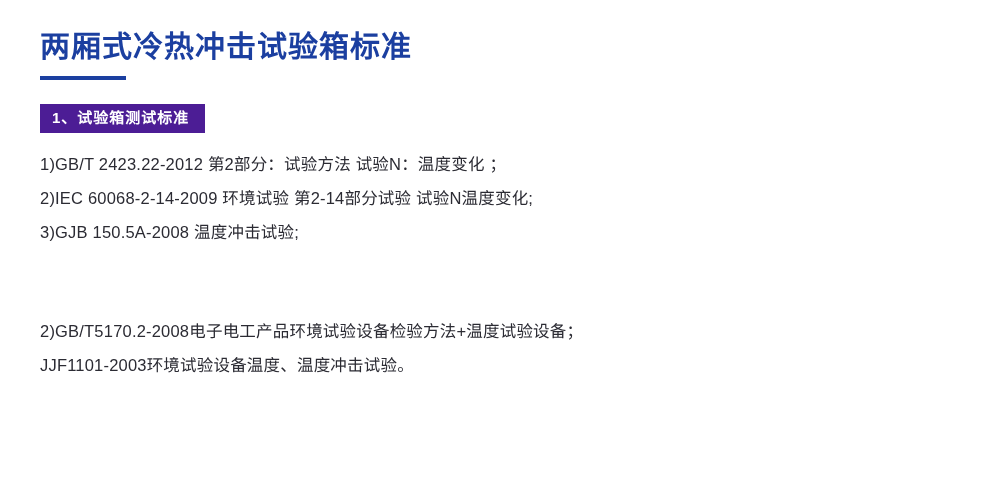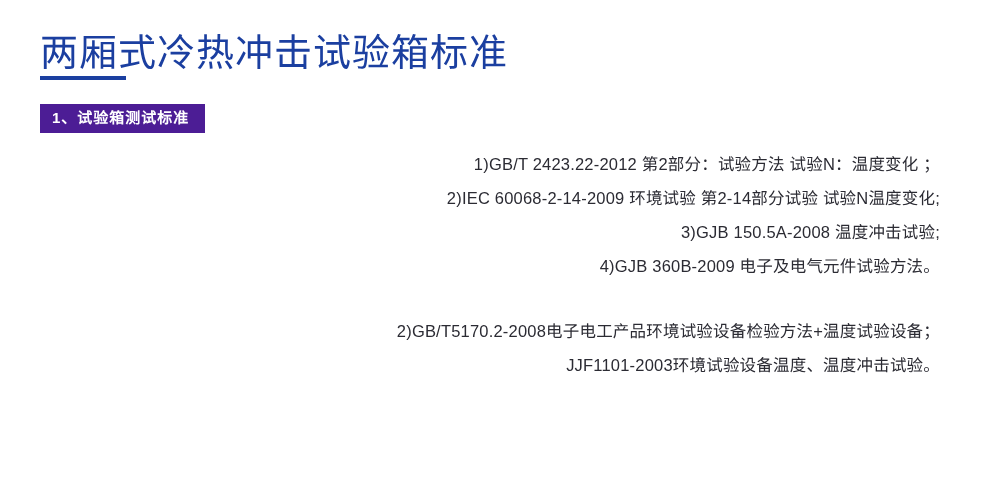--- a/index.html
+++ b/index.html
@@ -18,22 +18,22 @@
     position: relative;
     width: 1000px;
     height: 497px;
     box-sizing: border-box;
     padding: 0 40px;
   }
   .doc-title {
     position: absolute;
     left: 40px;
     top: 22px;
-    font-size: 38px;
-    font-weight: normal;
+    font-size: 30px;
+    font-weight: bold;
     letter-spacing: 1px;
     color: #1b3fa0;
     white-space: nowrap;
   }
   .title-rule {
     position: absolute;
     left: 40px;
     top: 76px;
     width: 86px;
     height: 4px;
@@ -54,21 +54,20 @@
     color: #ffffff;
     font-size: 15px;
     font-weight: bold;
     letter-spacing: 1px;
     padding: 5px 16px 6px 12px;
     line-height: 1.2;
   }
 
   .lines {
     margin-top: 14px;
-    text-align: right;
   }
   .line {
     font-size: 16.5px;
     line-height: 34px;
     color: #2b2b33;
     letter-spacing: 0.2px;
     white-space: nowrap;
   }
 </style>
 </head>
@@ -78,21 +77,20 @@
 
   <div class="doc-title">两厢式冷热冲击试验箱标准</div>
   <div class="title-rule"></div>
 
   <div class="section section-1">
     <div class="section-head">1、试验箱测试标准</div>
     <div class="lines">
       <div class="line">1)GB/T 2423.22-2012 第2部分：试验方法 试验N：温度变化 ；</div>
       <div class="line">2)IEC 60068-2-14-2009 环境试验 第2-14部分试验 试验N温度变化;</div>
       <div class="line">3)GJB 150.5A-2008 温度冲击试验;</div>
-      <div class="line">4)GJB 360B-2009 电子及电气元件试验方法。</div>
     </div>
   </div>
 
   <div class="section section-2">
     <div class="lines">
       <div class="line">2)GB/T5170.2-2008电子电工产品环境试验设备检验方法+温度试验设备；</div>
       <div class="line">JJF1101-2003环境试验设备温度、温度冲击试验。</div>
     </div>
   </div>
 

